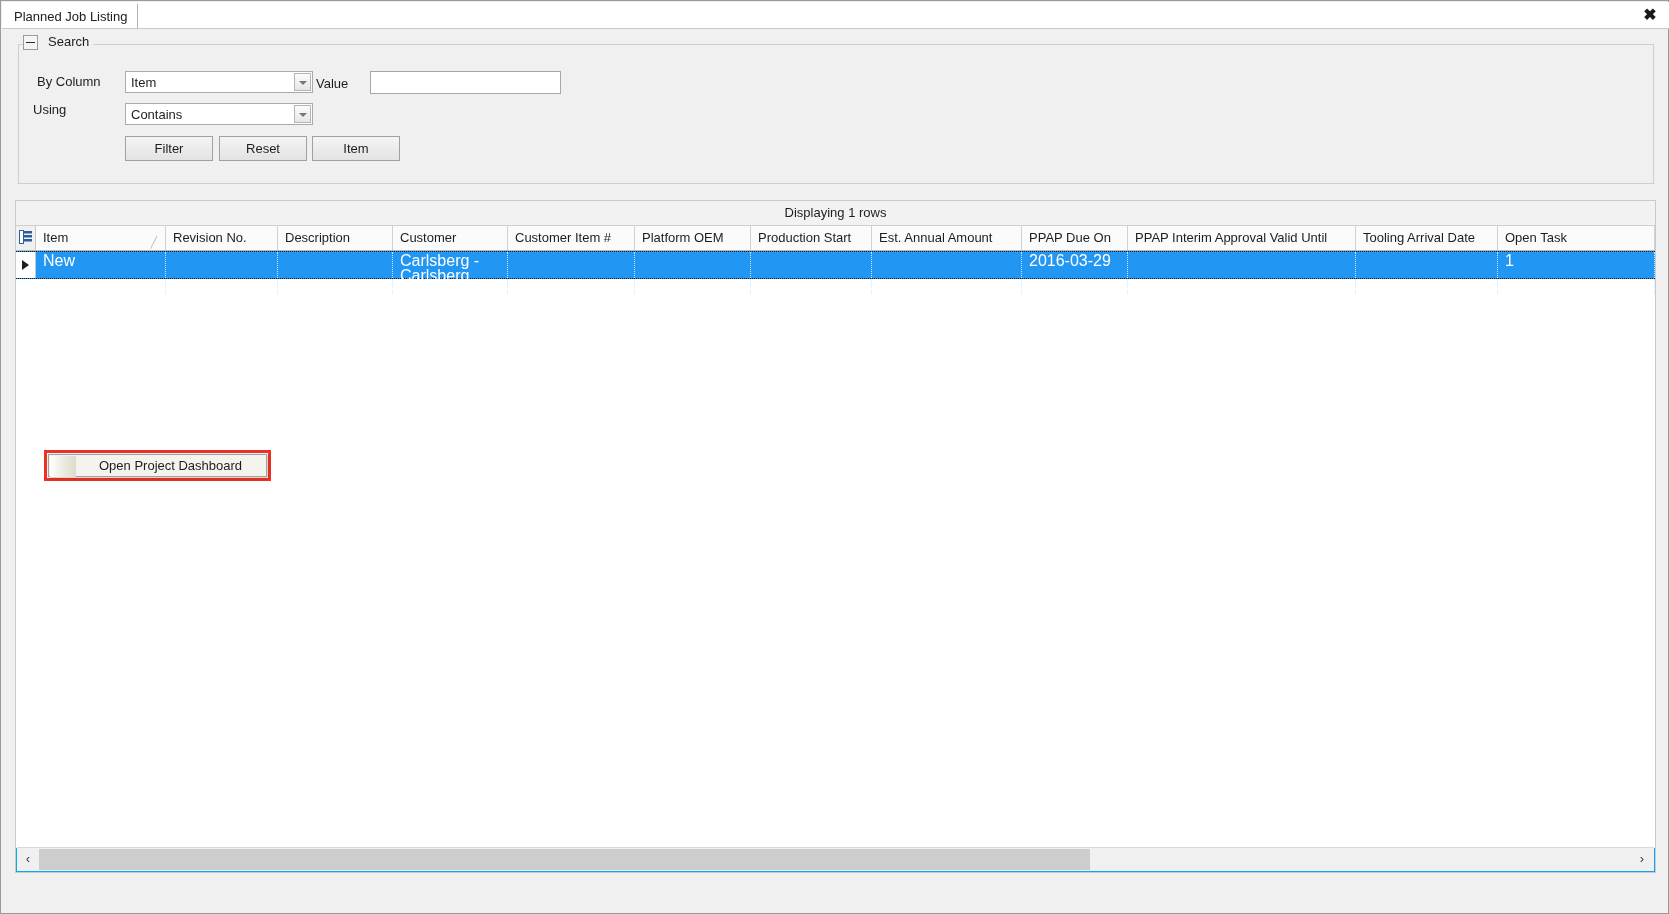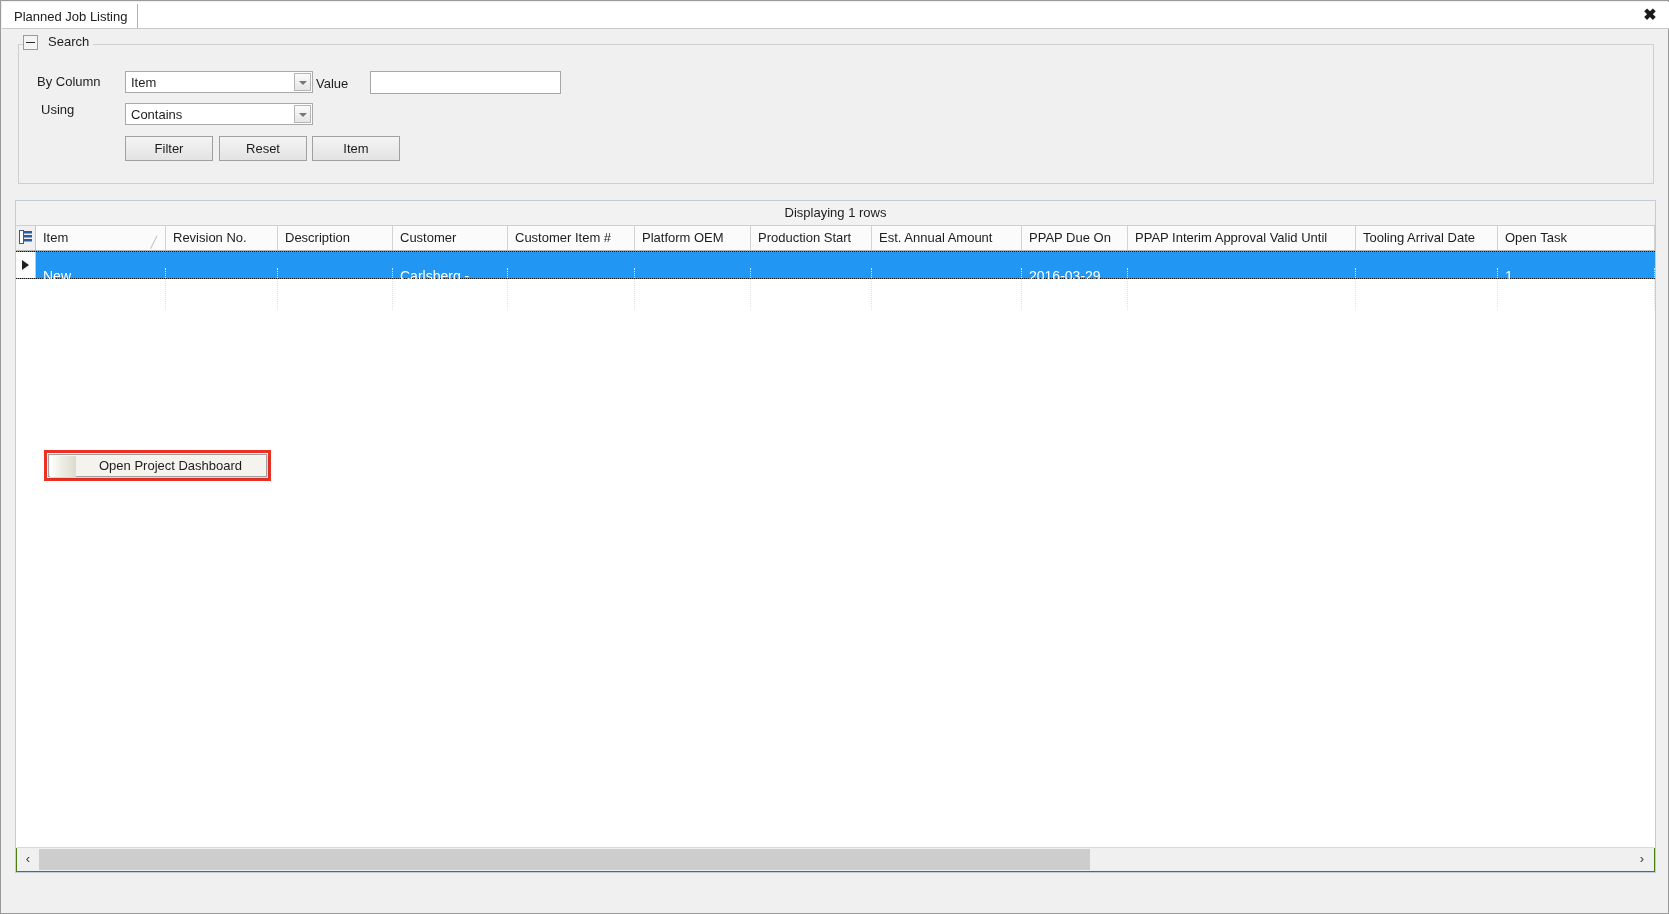--- a/index.html
+++ b/index.html
@@ -97,21 +97,21 @@
     padding: 0 4px;
   }
 
   .form-label {
     position: absolute;
     font-size: 13px;
     color: #1d1d1d;
   }
   #lbl-bycolumn { left: 36px; top: 73px; }
   #lbl-value    { left: 315px; top: 75px; }
-  #lbl-using    { left: 40px; top: 101px; }
+  #lbl-using    { left: 32px; top: 101px; }
 
   .combo {
     position: absolute;
     height: 22px;
     background: #ffffff;
     border: 1px solid #a9a9a9;
     font-size: 13px;
     color: #1d1d1d;
   }
   .combo .combo-text {
@@ -167,21 +167,21 @@
   #btn-filter { left: 124px; width: 88px; }
   #btn-reset  { left: 218px; width: 88px; }
   #btn-open   { left: 311px; width: 88px; }
 
   
   #grid-panel {
     position: absolute;
     left: 14px; top: 199px;
     width: 1641px; height: 673px;
     border: 1px solid #c3ccd6;
-    background: #4d7c0f;
+    background: #0ea5e9;
   }
   #grid-caption {
     position: absolute;
     left: 0; top: 0;
     width: 1639px; height: 25px;
     background: #f2f2f2;
     border-bottom: 1px solid #cfcfcf;
     font-size: 13px;
     color: #1d1d1d;
     text-align: center;
@@ -254,24 +254,24 @@
     content: "";
     position: absolute;
     left: 6px; top: 8px;
     width: 0; height: 0;
     border-top: 5px solid transparent;
     border-bottom: 5px solid transparent;
     border-left: 7px solid #202020;
   }
   .dcell {
     position: absolute;
-    top: 16px;
+    top: 0;
     height: 42px;
     border-right: 1px dotted #cde6fb;
-    font-size: 14px;
+    font-size: 16px;
     color: #ffffff;
     line-height: 15px;
     padding: 1px 0 0 7px;
     white-space: pre-line;
     overflow: hidden;
   }
 
   
   #hscroll {
     position: absolute;

